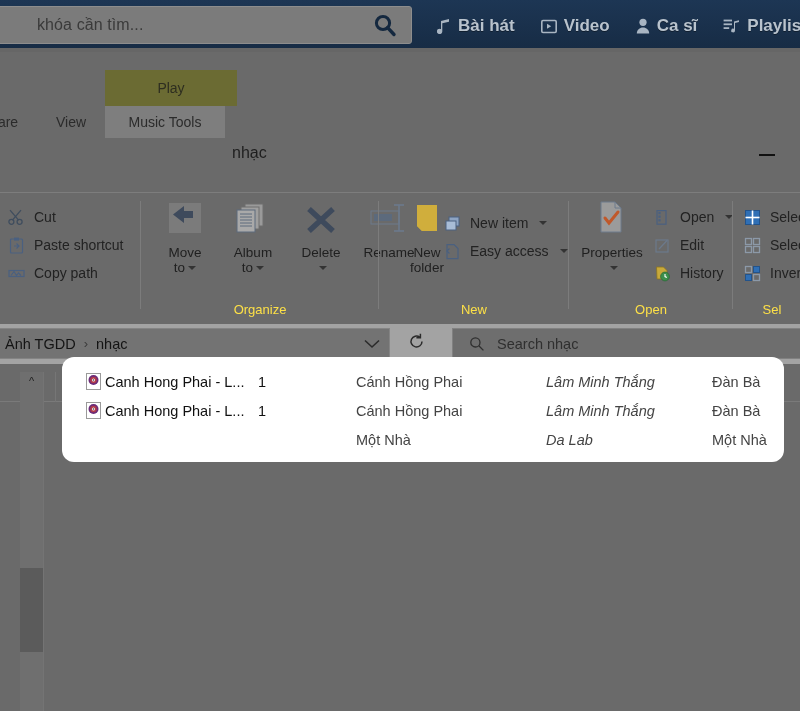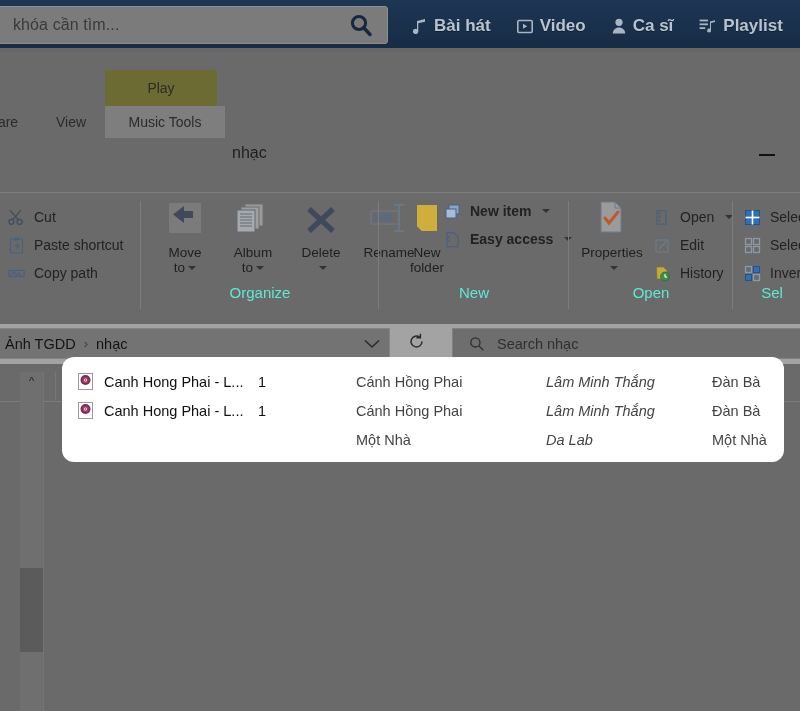--- a/index.html
+++ b/index.html
@@ -9,20 +9,21 @@
     overflow: hidden;
     background: #666666;
   }
   #root { position: relative; width: 800px; height: 711px; background: #666666; }
 
   
   .topbar {
     position: absolute; left: 0; top: 0; width: 800px; height: 48px;
     background: linear-gradient(180deg,#1d3654 0%, #172c45 100%);
     overflow: hidden;
+    padding-left: 24px;
   }
   .topbar-inner { position: relative; width: 100%; height: 100%; }
   .search-wrap {
     position: absolute; left: -40px; top: 6px; width: 428px; height: 38px;
     background: #7b7b7b; border: 1px solid #8d8d8d; border-radius: 3px;
     display: flex; align-items: center;
   }
   .search-text {
     flex: 1; padding-left: 52px; color: #3a3a3a; font-size: 16px;
     letter-spacing: .1px; white-space: nowrap; overflow: hidden;
@@ -49,21 +50,21 @@
   .explorer {
     position: absolute; left: 0; top: 52px; width: 800px; height: 659px;
     background: #6a6a6a;
   }
 
   
   .tabstrip {
     position: absolute; left: 0; top: 10px; width: 800px; height: 90px;
   }
   .tab-contextual {
-    position: absolute; left: 105px; top: 8px; width: 112px; height: 36px;
+    position: absolute; left: 105px; top: 8px; width: 132px; height: 36px;
     background: #6b6b33; display: flex; align-items: center; justify-content: center;
     color: #2e2e20; font-size: 14px;
   }
   .tab-contextual-sub {
     position: absolute; left: 105px; top: 44px; width: 120px; height: 32px;
     background: #7e7e7e; display: flex; align-items: center; justify-content: center;
     color: #2b2b2b; font-size: 14px;
   }
   .tab-plain {
     position: absolute; top: 44px; height: 32px;
@@ -81,22 +82,22 @@
   }
   .minbtn span { display:block; width: 16px; height: 2px; background: #111; }
 
   
   .ribbon {
     position: absolute; left: 0; top: 140px; width: 800px; height: 128px;
     background: #6a6a6a; border-top: 1px solid #7d7d7d;
   }
   .grp { position: absolute; top: 0; height: 128px; }
   .grp-label {
-    position: absolute; bottom: 20px; width: 100%; text-align: center;
-    font-size: 15px; color: #5eead4;
+    position: absolute; bottom: 4px; width: 100%; text-align: center;
+    font-size: 13px; color: #fde047;
   }
   .grp-sep { position: absolute; top: 8px; width: 1px; height: 108px; background: #7c7c7c; }
 
   .smallbtn {
     display: flex; align-items: center; gap: 8px; height: 28px;
     font-size: 14px; color: #222; white-space: nowrap;
   }
   .smallbtn .gi { width: 20px; height: 20px; display:flex; align-items:center; justify-content:center; }
   .smallbtn .gi svg { display:block; }
 
@@ -157,21 +158,21 @@
     position: absolute; left: 62px; top: 357px; width: 722px; height: 105px;
     background: #ffffff; border-radius: 12px; overflow: hidden;
   }
   .row {
     position: relative; height: 29px; display: block; width: 100%;
   }
   .row .c {
     position: absolute; top: 0; height: 29px; display: flex; align-items: center;
     font-size: 14.5px; white-space: nowrap; overflow: hidden;
   }
-  .c-name { left: 16px; width: 180px; color: #111; gap: 11px; }
+  .c-name { left: 24px; width: 180px; color: #111; gap: 4px; }
   .c-num  { left: 196px; width: 40px; color: #111; }
   .c-title{ left: 266px; width: 210px; color: #444; margin-left: 28px; }
   .c-art  { left: 484px; width: 150px; color: #444; font-style: italic; }
   .c-alb  { left: 650px; width: 120px; color: #444; }
 
   .fileicon { width: 15px; height: 17px; flex: 0 0 auto; }
 </style>
 </head>
 <body>
 
@@ -338,21 +339,21 @@
       <div class="grp" style="left:378px; width:192px;">
         <div class="bigbtn" style="left:18px;">
           <span class="gi">
             <svg width="44" height="42" viewBox="0 0 44 42">
                 <path d="M12 4h20v26H17l-5-5z" fill="#c8a93a"></path>
                 <path d="M12 4h20v26H17l-5-5z" fill="#d0ae3c"></path>
               </svg>
           </span>
           <span class="lbl"><span>New</span><br><span>folder</span></span>
         </div>
-        <div style="position:absolute; left:64px; top:4px;font-weight:bold;">
+        <div style="position:absolute; left:64px; top:16px;">
           <div class="smallbtn">
             <span class="gi">
               <svg width="17" height="17" viewBox="0 0 17 17">
                   <rect x="5" y="2" width="10" height="9" fill="#8ea4c2" stroke="#4a6080"></rect>
                   <rect x="2" y="6" width="10" height="9" fill="#a8bcd6" stroke="#4a6080"></rect>
                 </svg>
             </span>
             <span>New item</span>
             <i class="caretdn"></i>
           </div>

